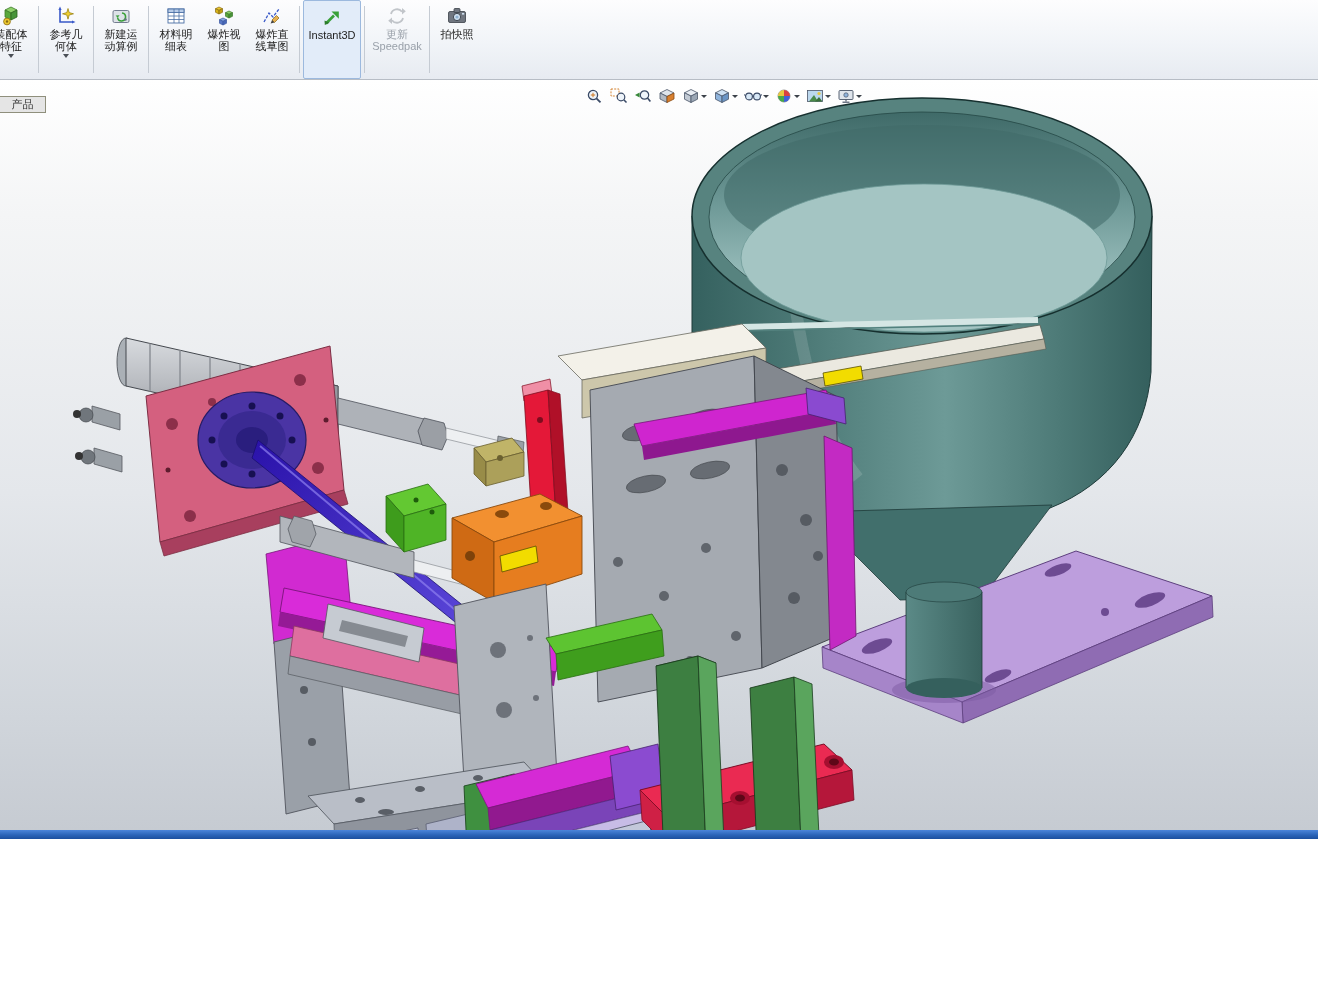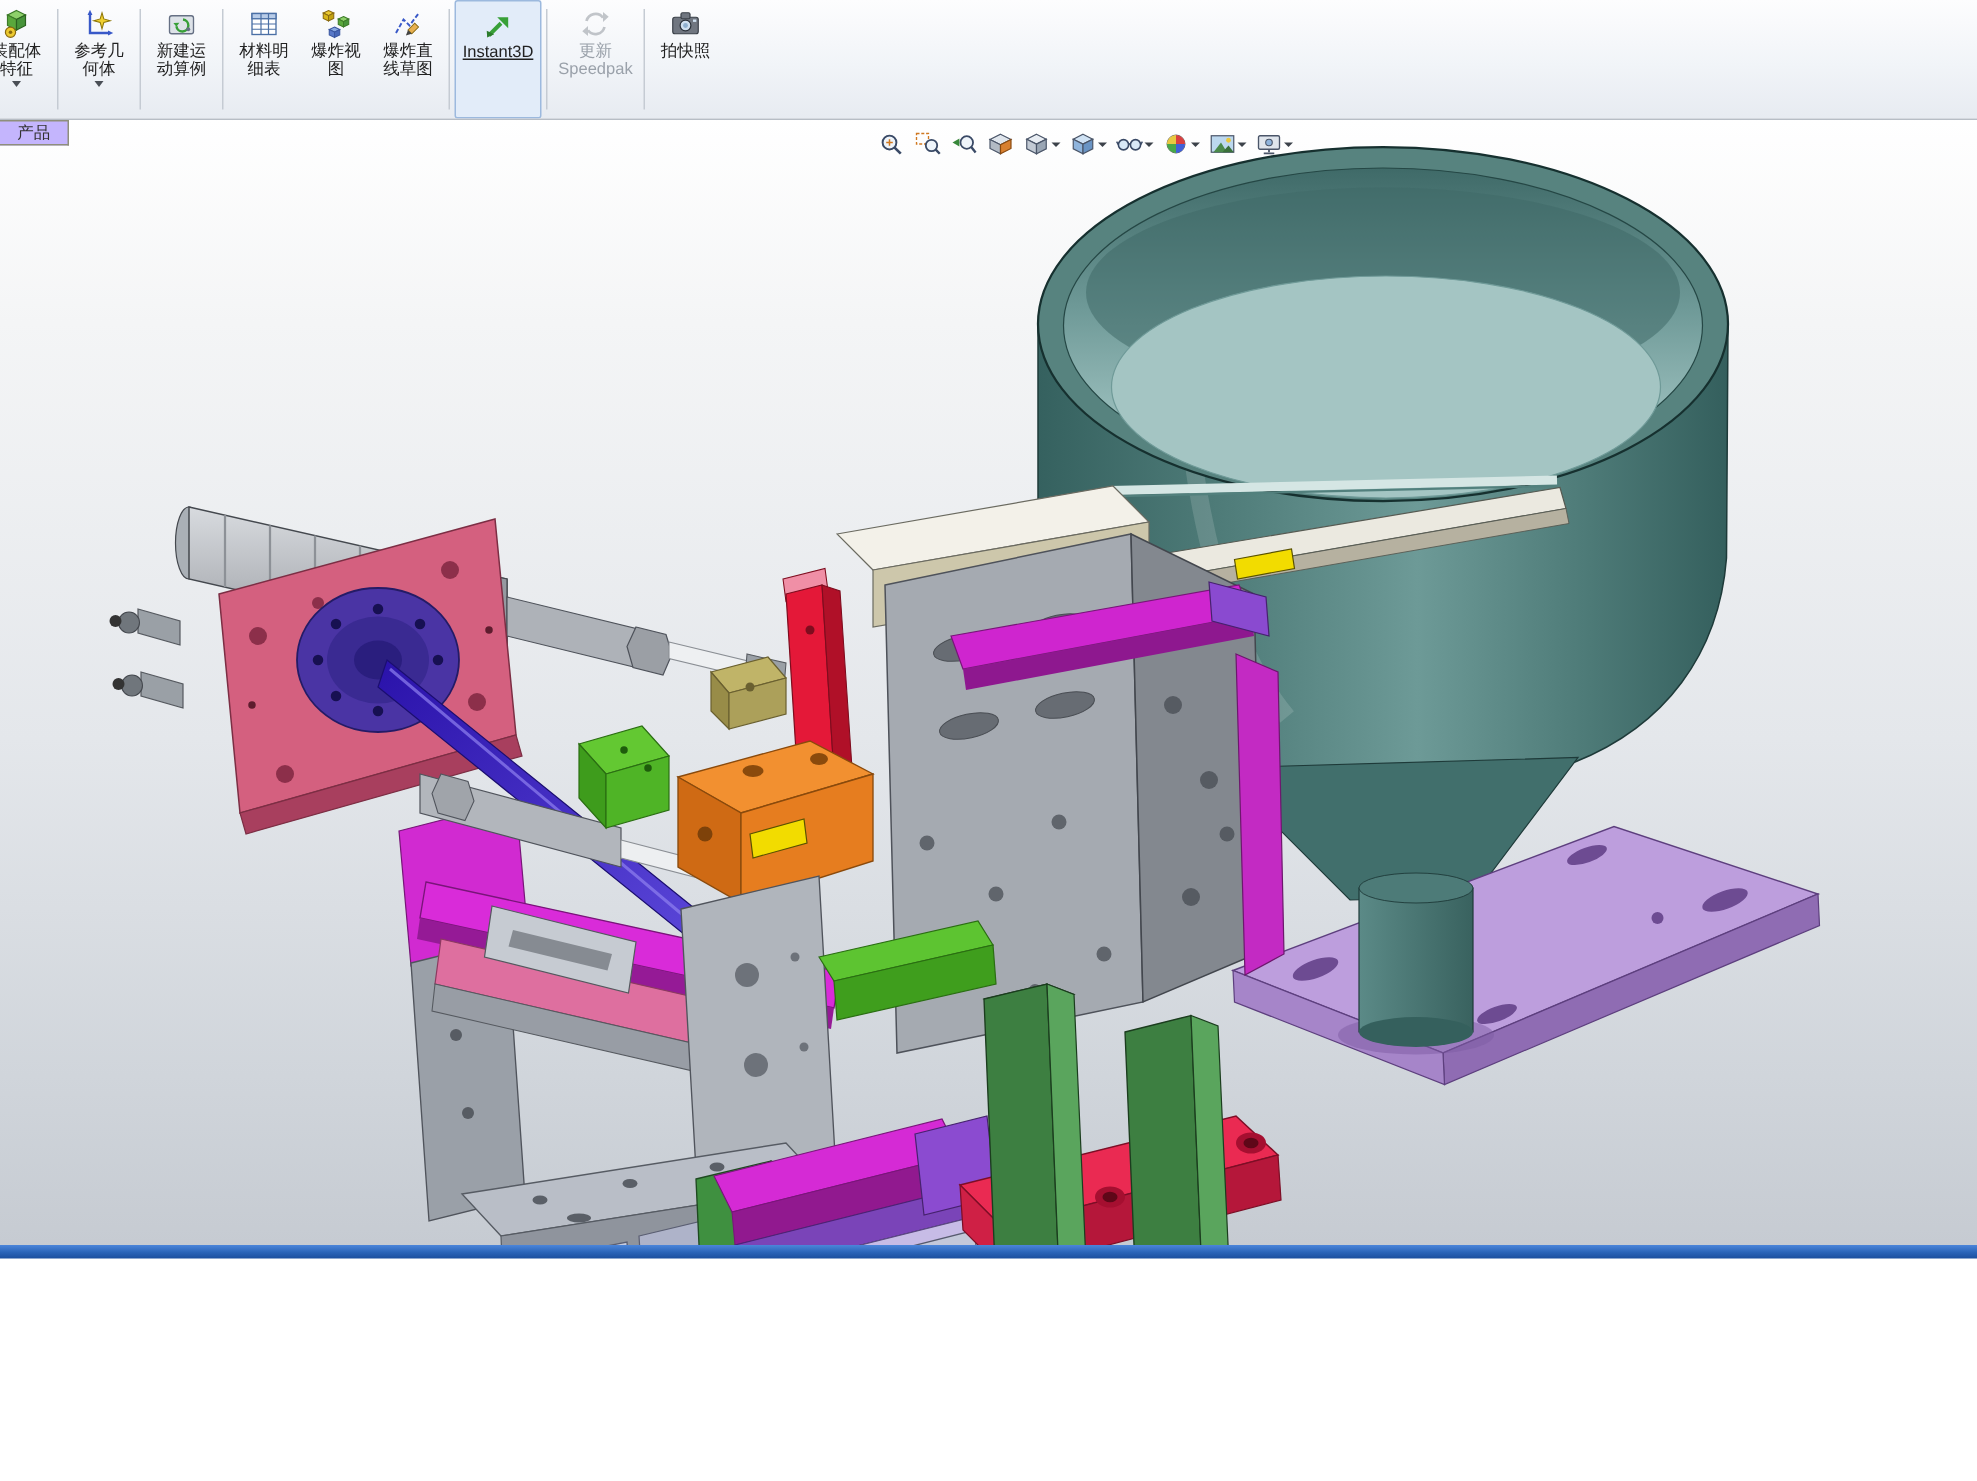--- a/index.html
+++ b/index.html
@@ -15,30 +15,30 @@
   }
   .tbtn {
     min-width:48px; padding:4px 3px 2px 3px;
     display:flex; flex-direction:column; align-items:center;
     font-size:11px; line-height:12px; color:#222; text-align:center; cursor:default;
   }
   .tbtn .ticon { height:24px; display:flex; align-items:center; justify-content:center; }
   .tbtn .tl1, .tbtn .tl2 { white-space:nowrap; }
   .tl2:empty { display:none; }
   .tbtn.first { margin-left:-13px; }
-  .tbtn.active { background:#e2ecf9; border:1px solid #9cb9de; border-radius:2px;text-decoration:underline; }
+  .tbtn.active { background:#e2ecf9; border:1px solid #9cb9de; border-radius:2px; }
   .tbtn.disabled { color:#9aa1aa; }
   .tbtn.disabled .ticon { opacity:.5; }
   .dd { width:0; height:0; border-left:3.5px solid transparent; border-right:3.5px solid transparent; border-top:4px solid #4a4f56; margin-top:2px; }
   .sep { width:1px; background:#c5cbd3; margin:6px 3px; }
 
   
   .doc-tab {
-    position:absolute; left:0; top:80px; width:46px; height:17px;
-    background:#c4b5fd; border:1px solid #8f8f7c; border-left:none;
+    position:absolute; left:0; top:96px; width:46px; height:17px;
+    background:#e5e5e5; border:1px solid #8f8f7c; border-left:none;
     font-size:11px; color:#333; display:flex; align-items:center; justify-content:center;
     z-index:5;
   }
 
   
   .viewport {
     position:absolute; top:80px; left:0; right:0; bottom:9px;
     background:linear-gradient(180deg,#ffffff 0%,#f4f5f6 18%,#e4e7eb 55%,#d0d5db 85%,#c6cbd2 100%);
     overflow:hidden;
   }

